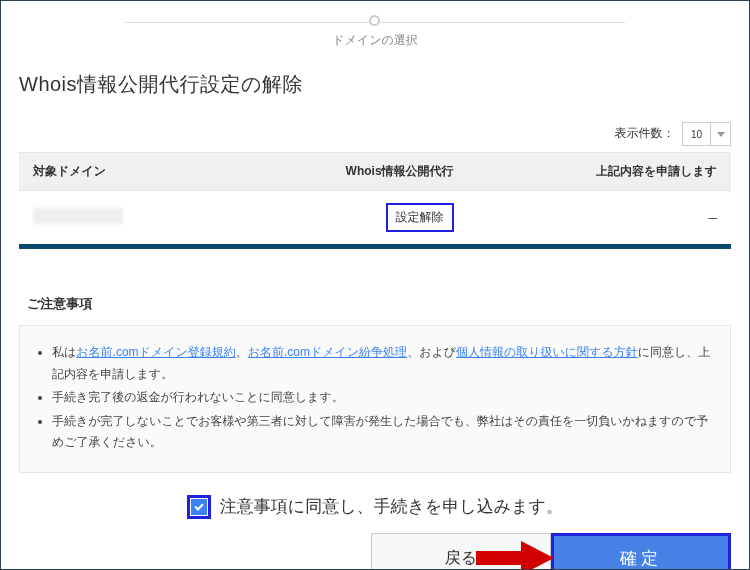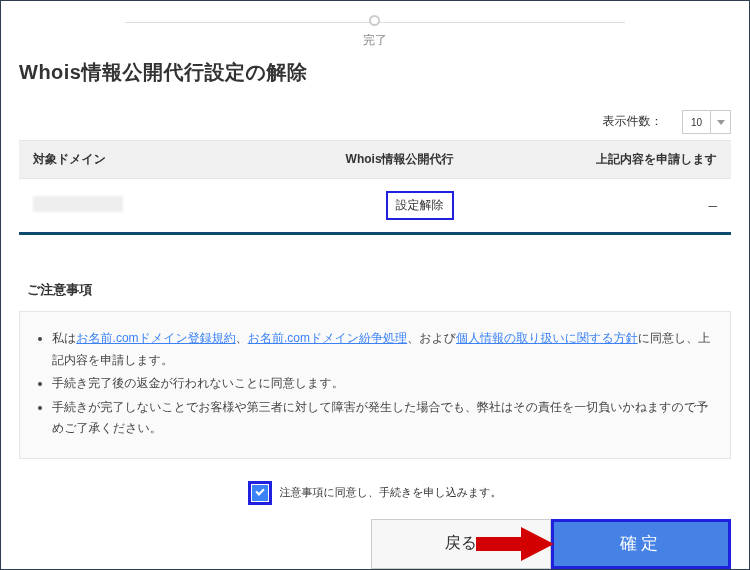--- a/index.html
+++ b/index.html
@@ -58,30 +58,30 @@
       right: 16.6%;
       height: 1px;
       background: #ddd;
       z-index: 1;
     }
     .content {
       padding: 0 18px;
     }
     h1 {
       font-size: 20px;
-      font-weight: bold;
-      margin: 0 0 24px 0;
+      font-weight: normal;
+      margin: 12px 0 24px 0;
       letter-spacing: 0.5px;
     }
     .display-count {
       text-align: right;
       font-size: 12px;
       margin-bottom: 6px;
     }
-    .display-count-label { margin-right: 16px; }
+    .display-count-label { margin-right: 4px; }
     .select-box {
       display: inline-flex;
       align-items: stretch;
       border: 1px solid #ccc;
       height: 24px;
       vertical-align: middle;
     }
     .select-val {
       display: inline-flex;
       align-items: center;
@@ -112,21 +112,21 @@
       text-align: left;
       font-weight: bold;
       font-size: 12px;
       padding: 10px 14px;
       border-top: 1px solid #e5e5e5;
       border-bottom: 1px solid #e5e5e5;
     }
     th.center, td.center { text-align: right; }
     td {
       padding: 12px 14px;
-      border-bottom: 3px solid #0c4a6e;
+      border-bottom: 5px solid #0c4a6e;
       font-size: 12px;
     }
     .domain-blur {
       display: inline-block;
       width: 90px;
       height: 16px;
       background: #eee;
       filter: blur(1px);
     }
     .status-badge {
@@ -149,21 +149,21 @@
     .notes-box li {
       font-size: 12px;
       line-height: 1.8;
       color: #444;
       margin-bottom: 2px;
     }
     .notes-box a { color: #3b82f6; text-decoration: underline; }
     .agree-row {
       text-align: center;
       margin: 22px 0 14px 0;
-      font-size: 11px;
+      font-size: 17px;
     }
     .checkbox-wrap {
       display: inline-block;
       border: 3px solid #2020df;
       padding: 1px;
       vertical-align: middle;
       margin-right: 4px;
     }
     .checkbox {
       width: 16px;
@@ -220,21 +220,21 @@
   </style>
 </head>
 <body>
 
 <div class="page">
 
   <div class="stepper">
     <div class="stepper-line"></div>
     <div class="step">
       <div class="step-circle"></div>
-      <div class="step-label">完了</div>
+      <div class="step-label">ドメインの選択</div>
     </div>
   </div>
 
   <div class="content">
     <h1>Whois情報公開代行設定の解除</h1>
 
     <div class="display-count">
       <span class="display-count-label">表示件数：</span>
       <span class="select-box">
         <span class="select-val">10</span>

